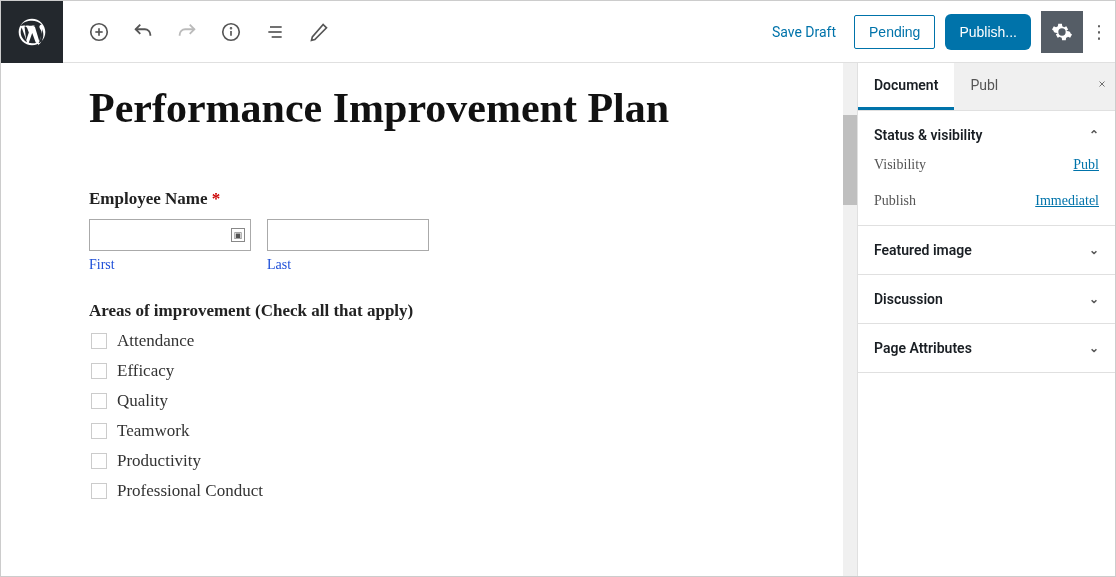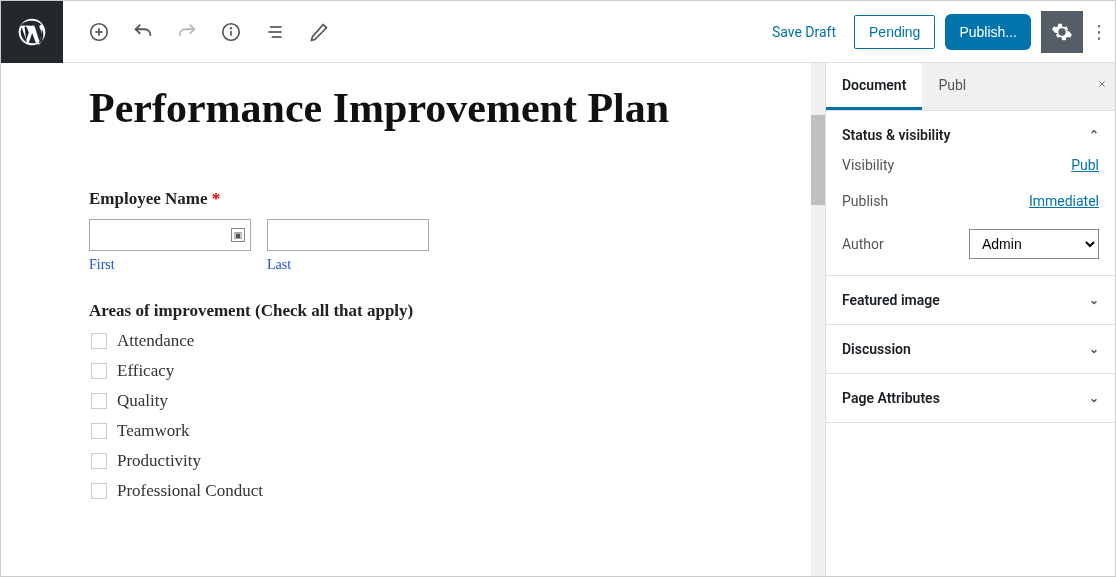--- a/index.html
+++ b/index.html
@@ -189,21 +189,21 @@
       width: 16px;
       height: 16px;
       border: 1px solid #ccc;
     }
     .checkbox-label {
       font-family: Georgia, "Times New Roman", serif;
       font-size: 17px;
       color: #333;
     }
     .sidebar {
-      width: 290px;
+      width: 258px;
       border-left: 1px solid #e0e0e0;
       background: #fff;
       font-size: 14px;
       color: #555;
       overflow: hidden;
     }
     .sidebar-tabs {
       display: flex;
       background: #f0f0f0;
       border-bottom: 1px solid #e0e0e0;
@@ -247,20 +247,21 @@
       font-size: 12px;
     }
     .panel-body { margin-top: 14px; }
     .panel-row {
       display: flex;
       justify-content: space-between;
       align-items: flex-end;
       font-size: 14px;
       margin-bottom: 20px;
       color: #555;
+      font-family: Liberation Serif, serif;
     }
     .panel-row:last-child { margin-bottom: 0; }
     .panel-link {
       color: #0073aa;
       text-decoration: underline;
       cursor: pointer;
     }
     .pending-row {
       display: flex;
       align-items: center;
@@ -422,26 +423,20 @@
       </div>
       <div class="panel-body">
         <div class="panel-row">
           <span>Visibility</span>
           <span class="panel-link">Publ</span>
         </div>
         <div class="panel-row">
           <span>Publish</span>
           <span class="panel-link">Immediatel</span>
         </div>
-        <div class="author-row">
-          <span>Author</span>
-          <select class="author-select">
-            <option>Admin</option>
-          </select>
-        </div>
       </div>
     </div>
 
     <div class="panel-section">
       <div class="panel-title">
         <span>Featured image</span>
         <span class="chev">⌄</span>
       </div>
     </div>
 

